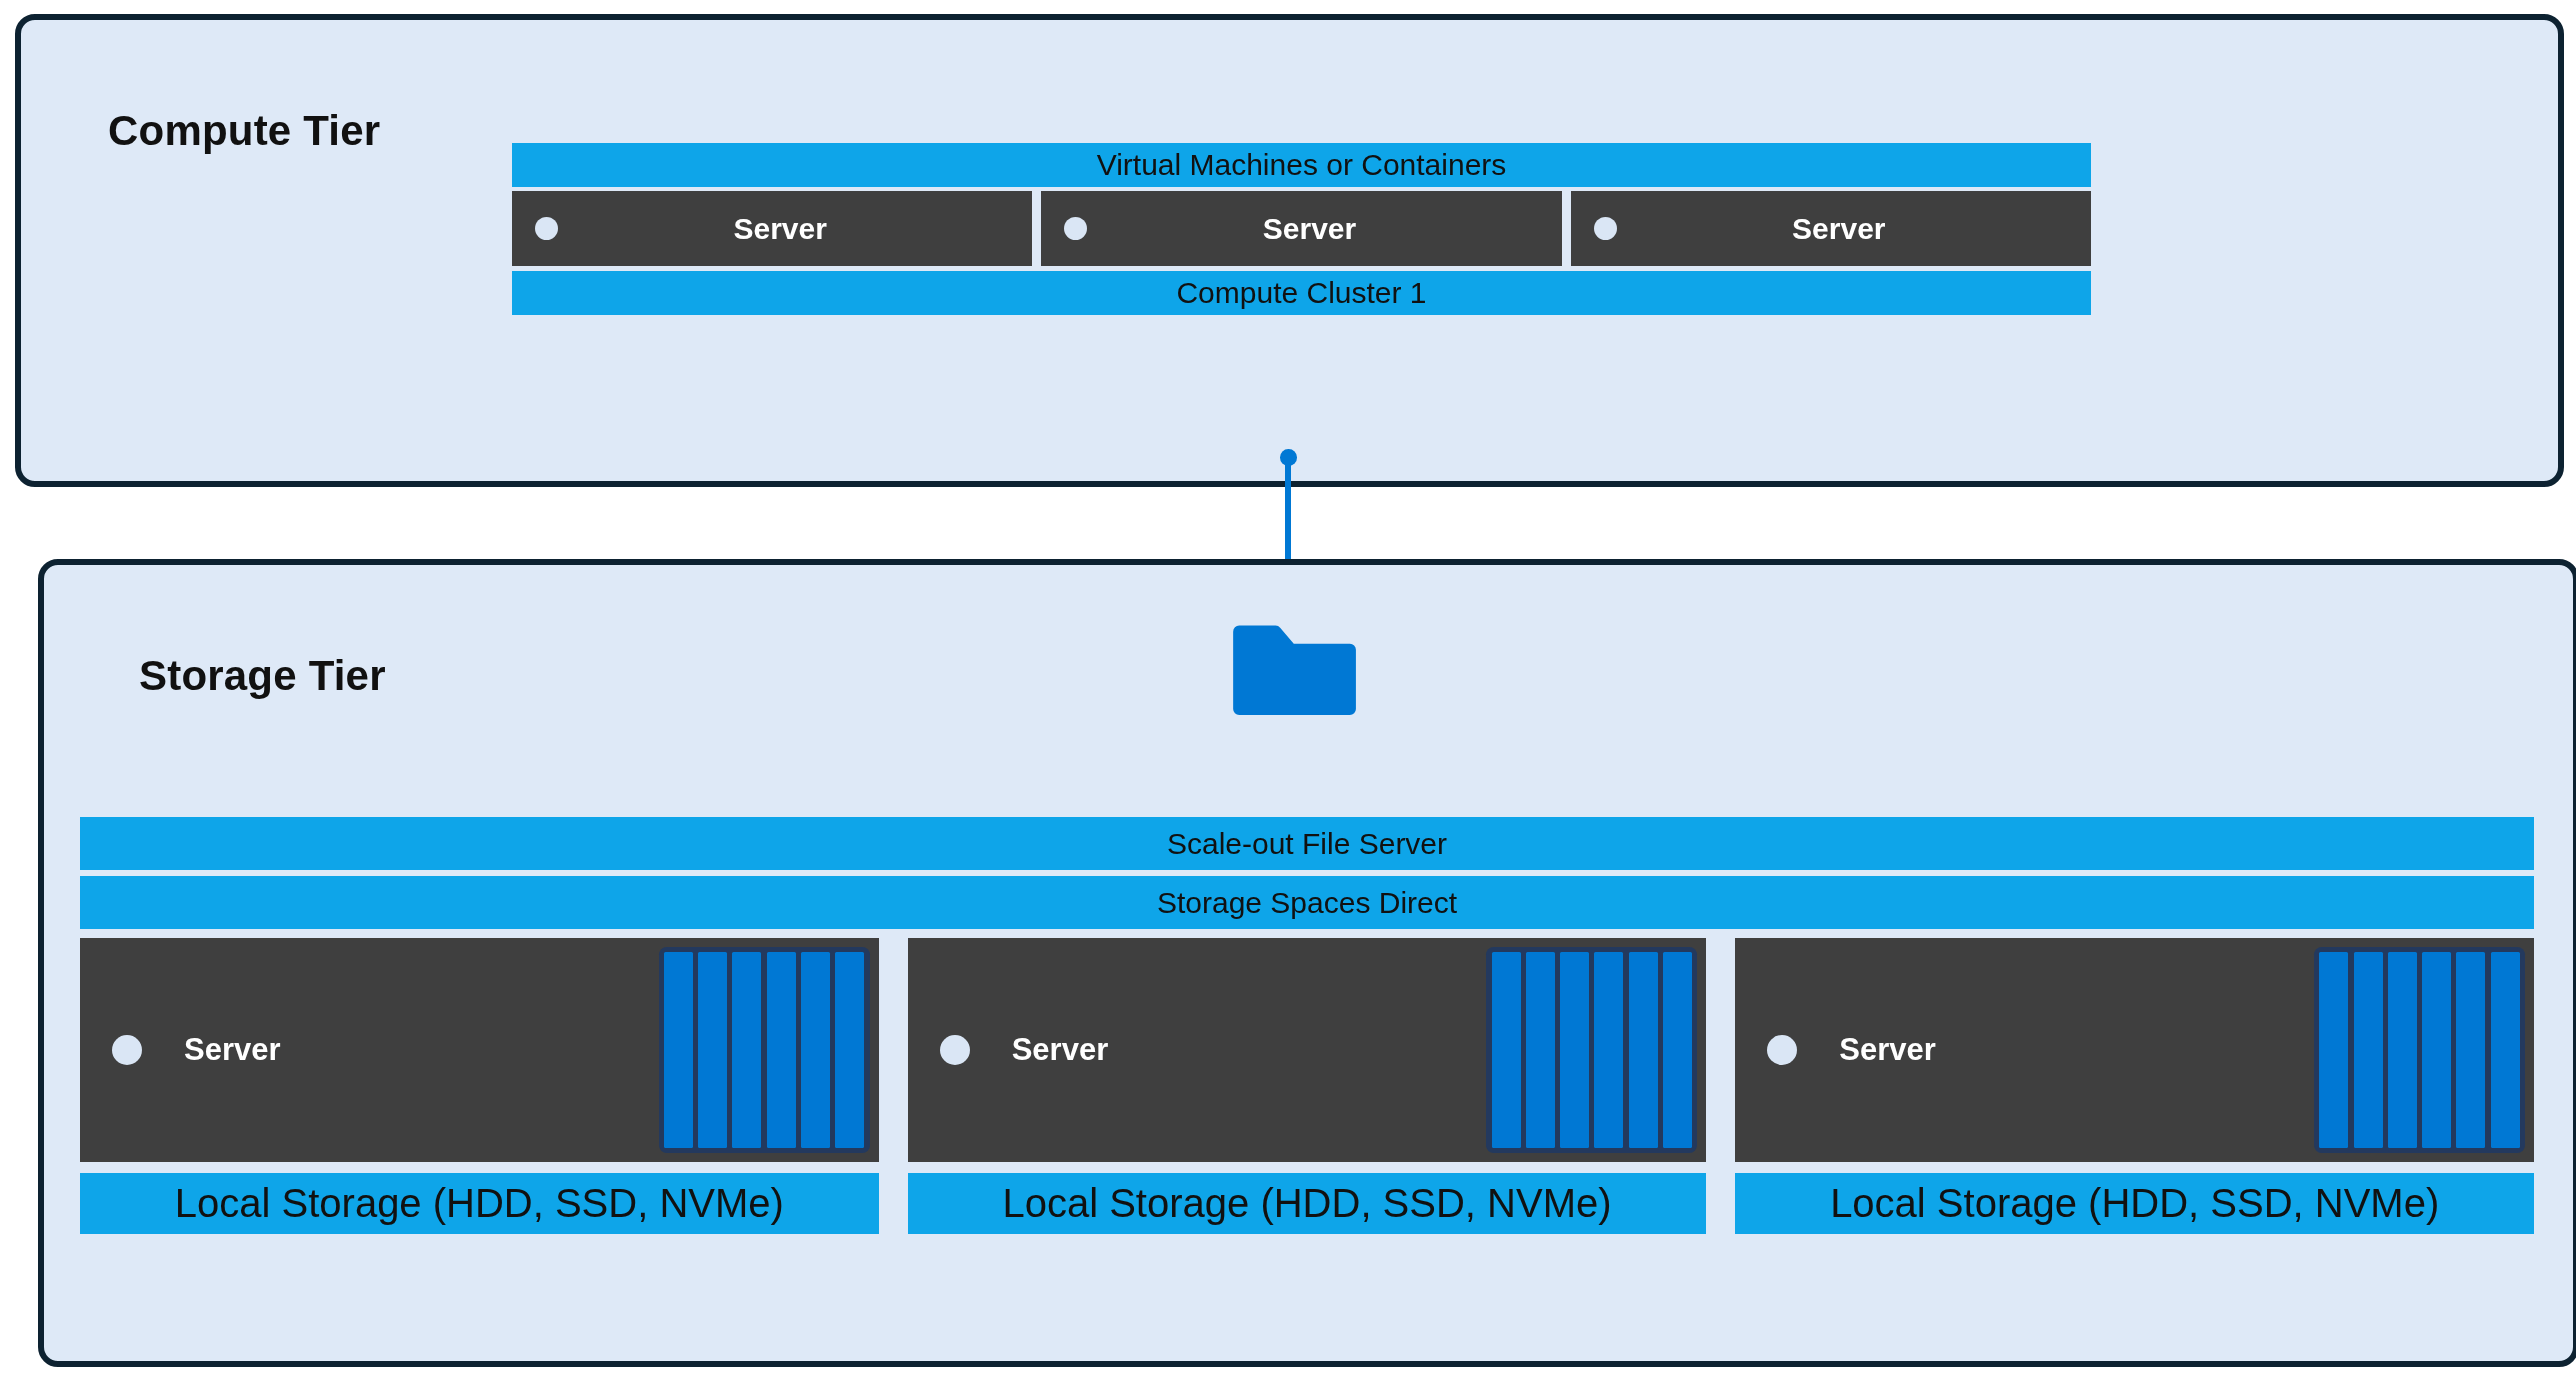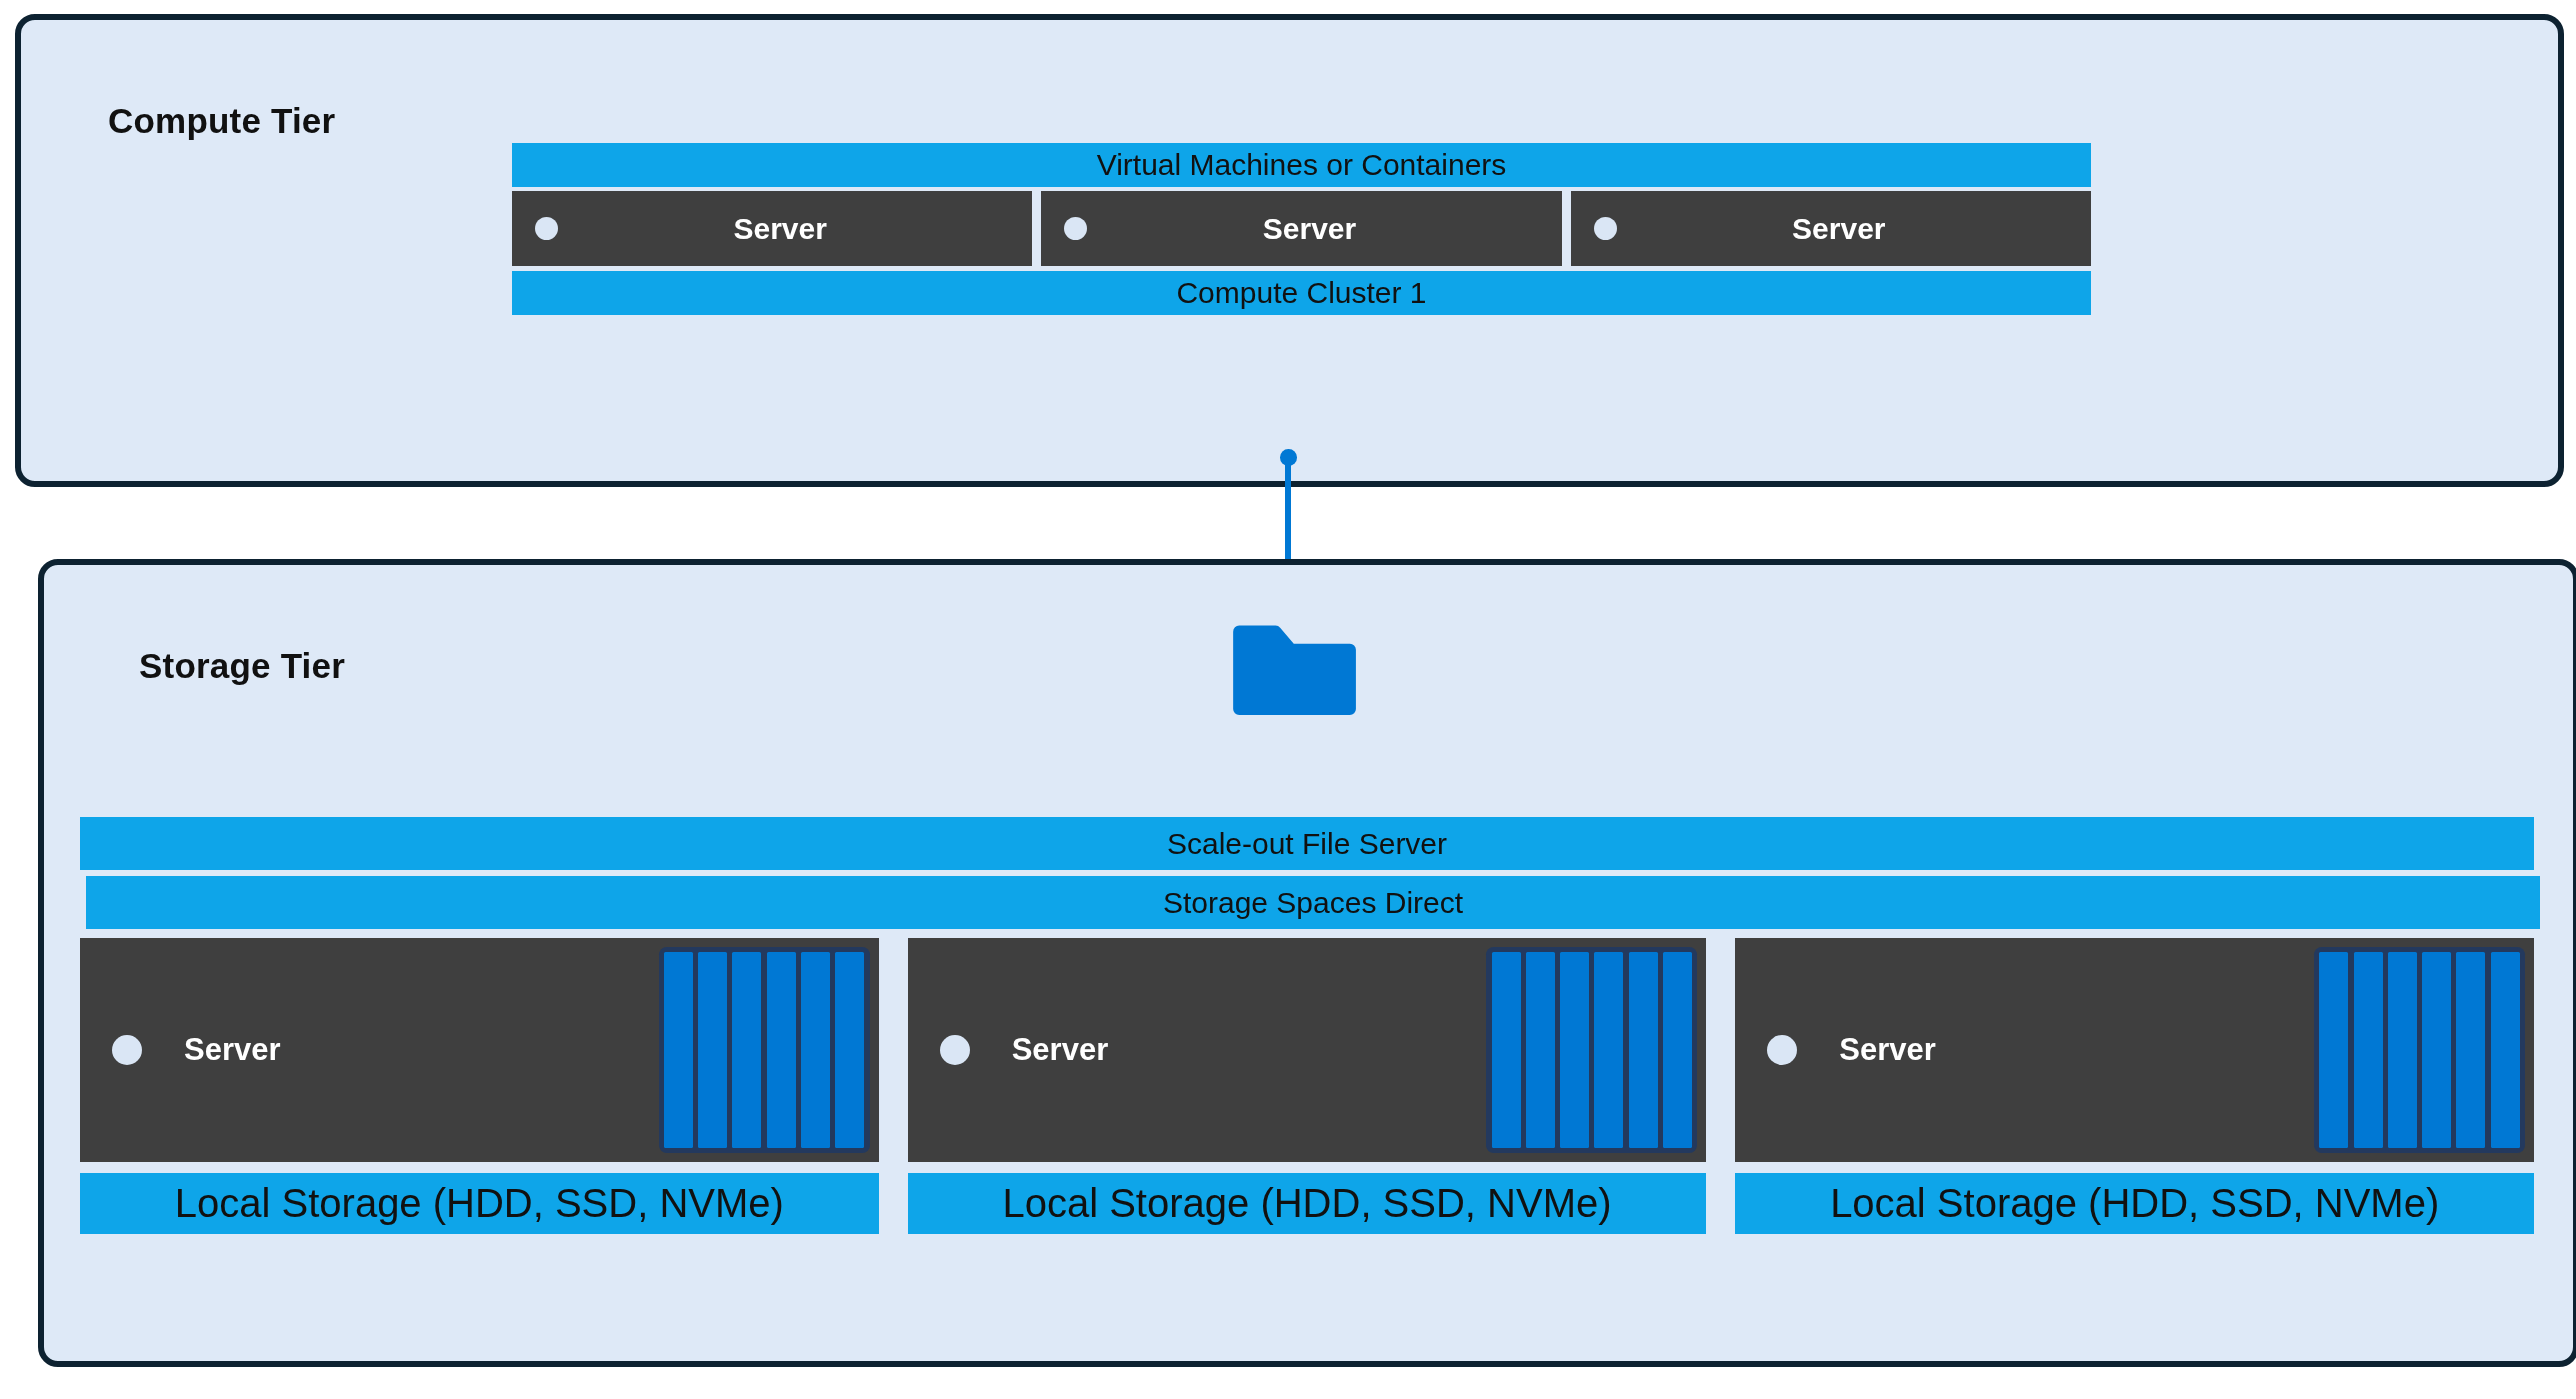--- a/index.html
+++ b/index.html
@@ -2,21 +2,21 @@
 <html style="font-size:12px"><head>
 <meta charset="utf-8">
 <style>
   html,body{margin:0;padding:0;background:#ffffff;}
   body{width:2576px;height:1399px;font-family:"Liberation Sans",sans-serif;position:relative;overflow:hidden;}
 
   .tier{position:absolute;border:6.8px solid #0d2231;border-radius:20px;background:#dee9f7;box-sizing:border-box;}
   #compute-tier{left:15px;top:13.7px;width:2549px;height:473px;}
   #storage-tier{left:38px;top:559px;width:2541px;height:808px;}
 
-  .tier-title{position:absolute;font-size:35px;color:#111111;letter-spacing:0.2px;white-space:nowrap;}
+  .tier-title{position:absolute;font-size:42px;color:#111111;letter-spacing:0.2px;white-space:nowrap;}
   #compute-tier .tier-title{left:87px;top:52px;}
   #storage-tier .tier-title{left:95px;top:52px;}
 
   
   .gray-bar{background:#0ea5e9;display:flex;align-items:center;justify-content:center;
             font-size:30px;color:#111111;box-sizing:border-box;white-space:nowrap;}
 
   
   #compute-cluster-group{position:absolute;left:491px;top:123px;width:1579px;height:175px;}
   #vm-bar{height:44px;width:100%;}
@@ -34,21 +34,21 @@
   #connector-dot-top{top:0;}
   #connector-dot-bottom{top:143px;}
 
   
   #share-folder-icon{position:absolute;left:1227px;top:618px;width:129px;height:97px;}
 
   
   .storage-bar{position:absolute;left:36px;width:2454px;height:53px;}
   #share-bar{top:192px;}
   #sofs-bar{top:252px;}
-  #s2d-bar{top:311px;margin-left:6px;}
+  #s2d-bar{top:311px;}
 
   
   #storage-node-row{position:absolute;left:36px;top:373px;width:2454px;height:388px;display:flex;gap:29px;}
   .storage-node{flex:1;display:flex;flex-direction:column;}
   .storage-server{background:#3f3f3f;height:224px;display:flex;align-items:center;position:relative;box-sizing:border-box;}
   .storage-server .server-led{width:30px;height:30px;margin-left:32px;}
   .storage-server .server-name{flex:0 0 auto;font-size:31px;margin-left:42px;text-align:left;}
   .disk-array{position:absolute;right:9px;top:9px;bottom:9px;background:#23395e;border-radius:7.6px;
               display:flex;gap:5.3px;padding:5.3px;box-sizing:border-box;}
   .disk{width:29px;background:#0078D4;border-radius:1.5px;}

